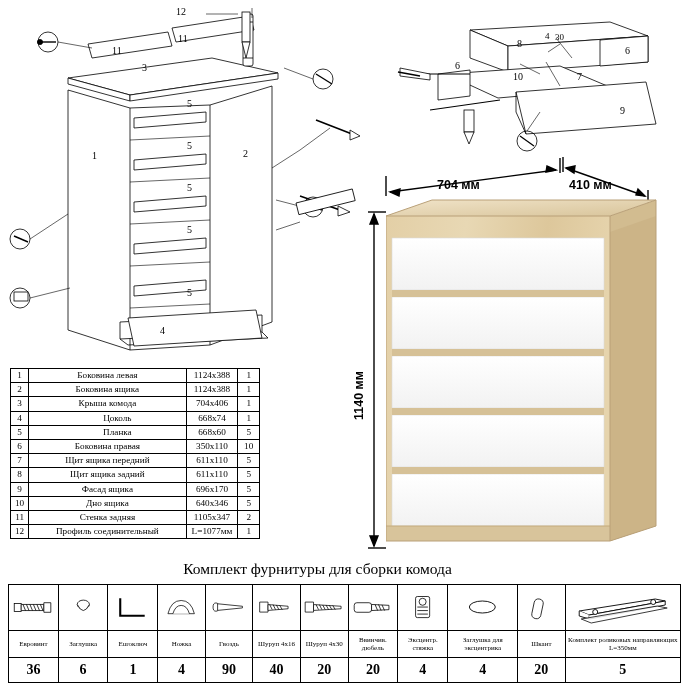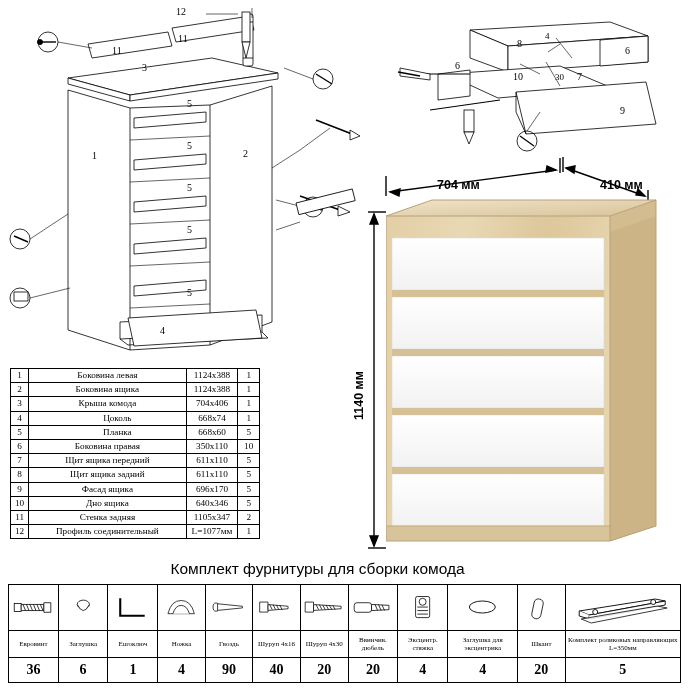--- a/index.html
+++ b/index.html
@@ -32,27 +32,27 @@
   }
   .pt-num{width:14px;text-align:center;}
   .pt-name{width:142px;text-align:center;}
   .pt-size{width:48px;text-align:center;}
   .pt-qty{width:18px;text-align:center;}
   .indent{padding-left:22px !important;}
 
   
   .dim-label{position:absolute;font-weight:bold;font-size:12.5px;font-family:"Liberation Sans",sans-serif;}
   #dim-width{left:437px;top:178px;}
-  #dim-depth{left:569px;top:178px;margin-left:31px;}
+  #dim-depth{left:569px;top:178px;}
   #dim-height{left:352px;top:420px;transform:rotate(-90deg);transform-origin:left top;}
 
   
   .hw-title{
     position:absolute;left:0;top:560px;width:635px;text-align:center;
-    font-size:15.5px;font-family:Liberation Sans, sans-serif;
+    font-size:15.5px;font-family:Liberation Serif, serif;
   }
   .hw-table{
     position:absolute;left:8px;top:584px;width:673px;
     border-collapse:collapse;
     font-size:7.2px;
     text-align:center;
     font-family:"Liberation Serif", serif;
   }
   .hw-table td{border:1px solid #000;padding:0;vertical-align:middle;margin-left:8px;}
   .hw-icon-row td{height:45px;}
@@ -223,21 +223,21 @@
   <div style="position:absolute;left:92px;top:150px;font-size:10px;">1</div>
   <div style="position:absolute;left:243px;top:148px;font-size:10px;">2</div>
   <div style="position:absolute;left:187px;top:98px;font-size:10px;">5</div>
   <div style="position:absolute;left:187px;top:140px;font-size:10px;">5</div>
   <div style="position:absolute;left:187px;top:182px;font-size:10px;">5</div>
   <div style="position:absolute;left:187px;top:224px;font-size:10px;">5</div>
   <div style="position:absolute;left:187px;top:287px;font-size:10px;">5</div>
   <div style="position:absolute;left:160px;top:325px;font-size:10px;">4</div>
 
   <div style="position:absolute;left:517px;top:38px;font-size:10px;">8</div>
-  <div style="position:absolute;left:555px;top:32px;font-size:9px;margin-top:40px;">30</div>
+  <div style="position:absolute;left:555px;top:32px;font-size:9px;">30</div>
   <div style="position:absolute;left:545px;top:31px;font-size:9px;">4</div>
   <div style="position:absolute;left:625px;top:45px;font-size:10px;">6</div>
   <div style="position:absolute;left:455px;top:60px;font-size:10px;">6</div>
   <div style="position:absolute;left:513px;top:71px;font-size:10px;">10</div>
   <div style="position:absolute;left:577px;top:71px;font-size:10px;">7</div>
   <div style="position:absolute;left:620px;top:105px;font-size:10px;">9</div>
 
   <table class="parts-table">
     <tbody>
       <tr>

